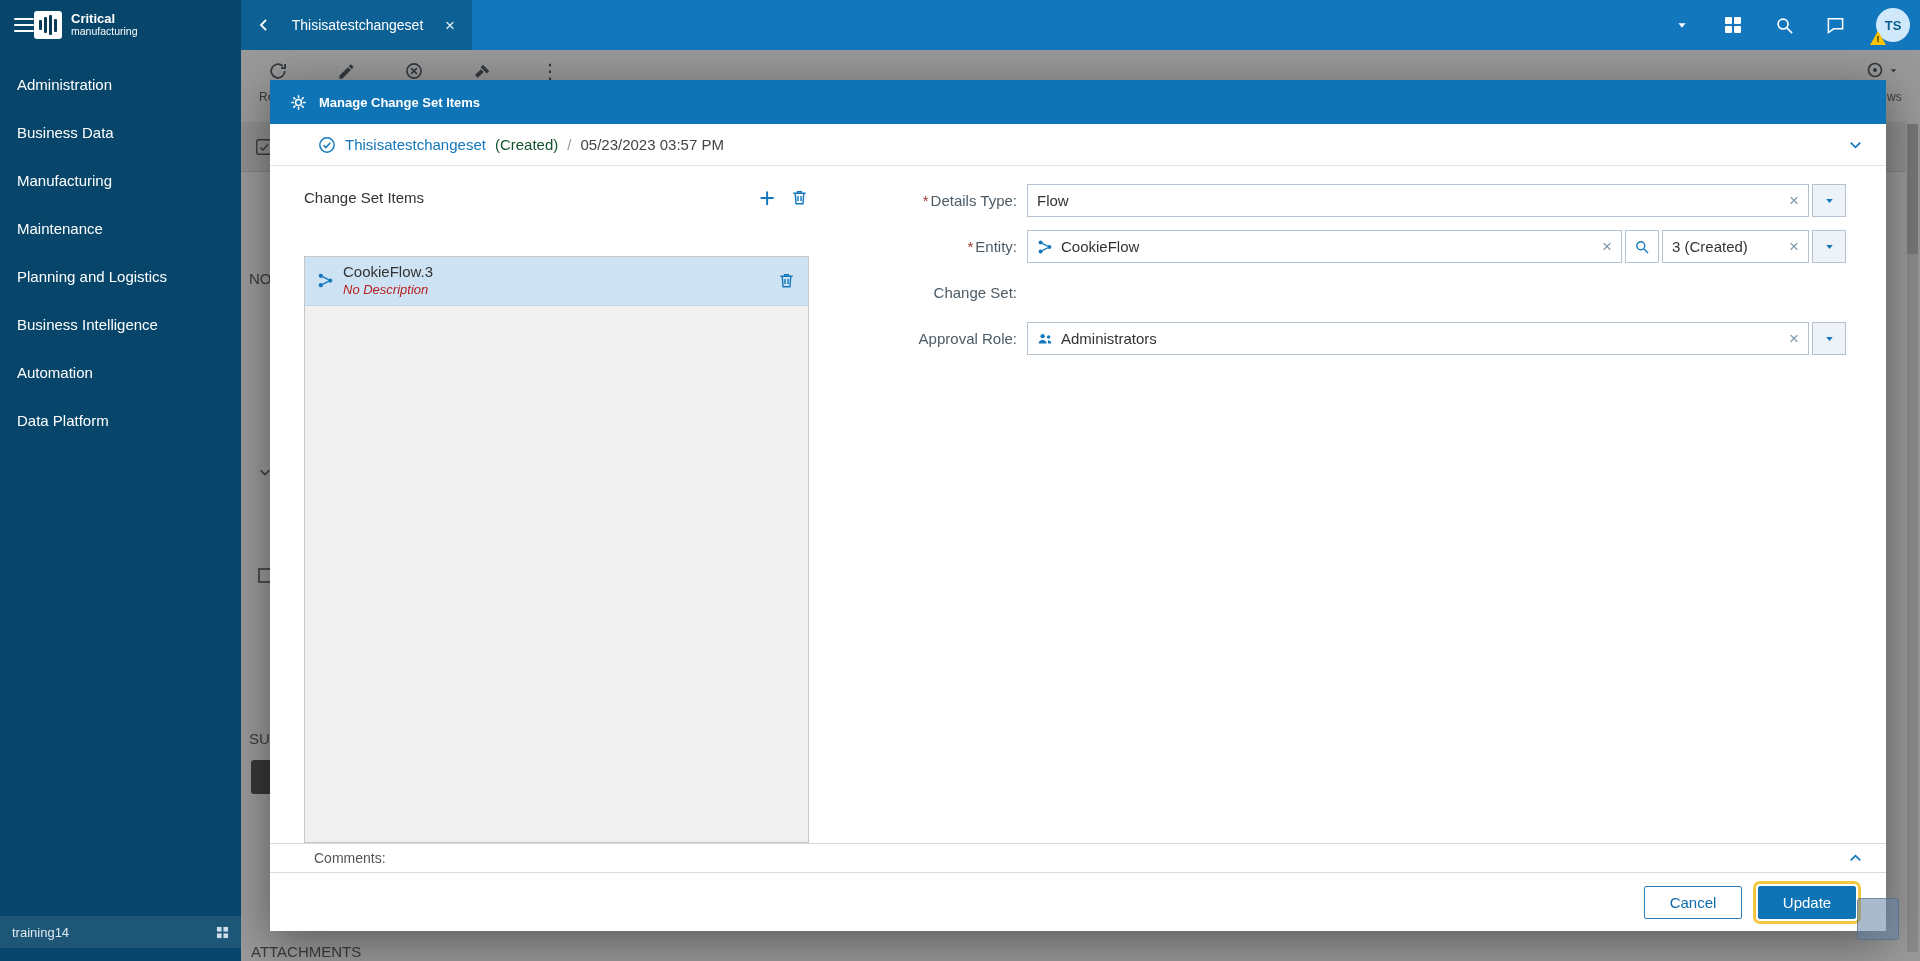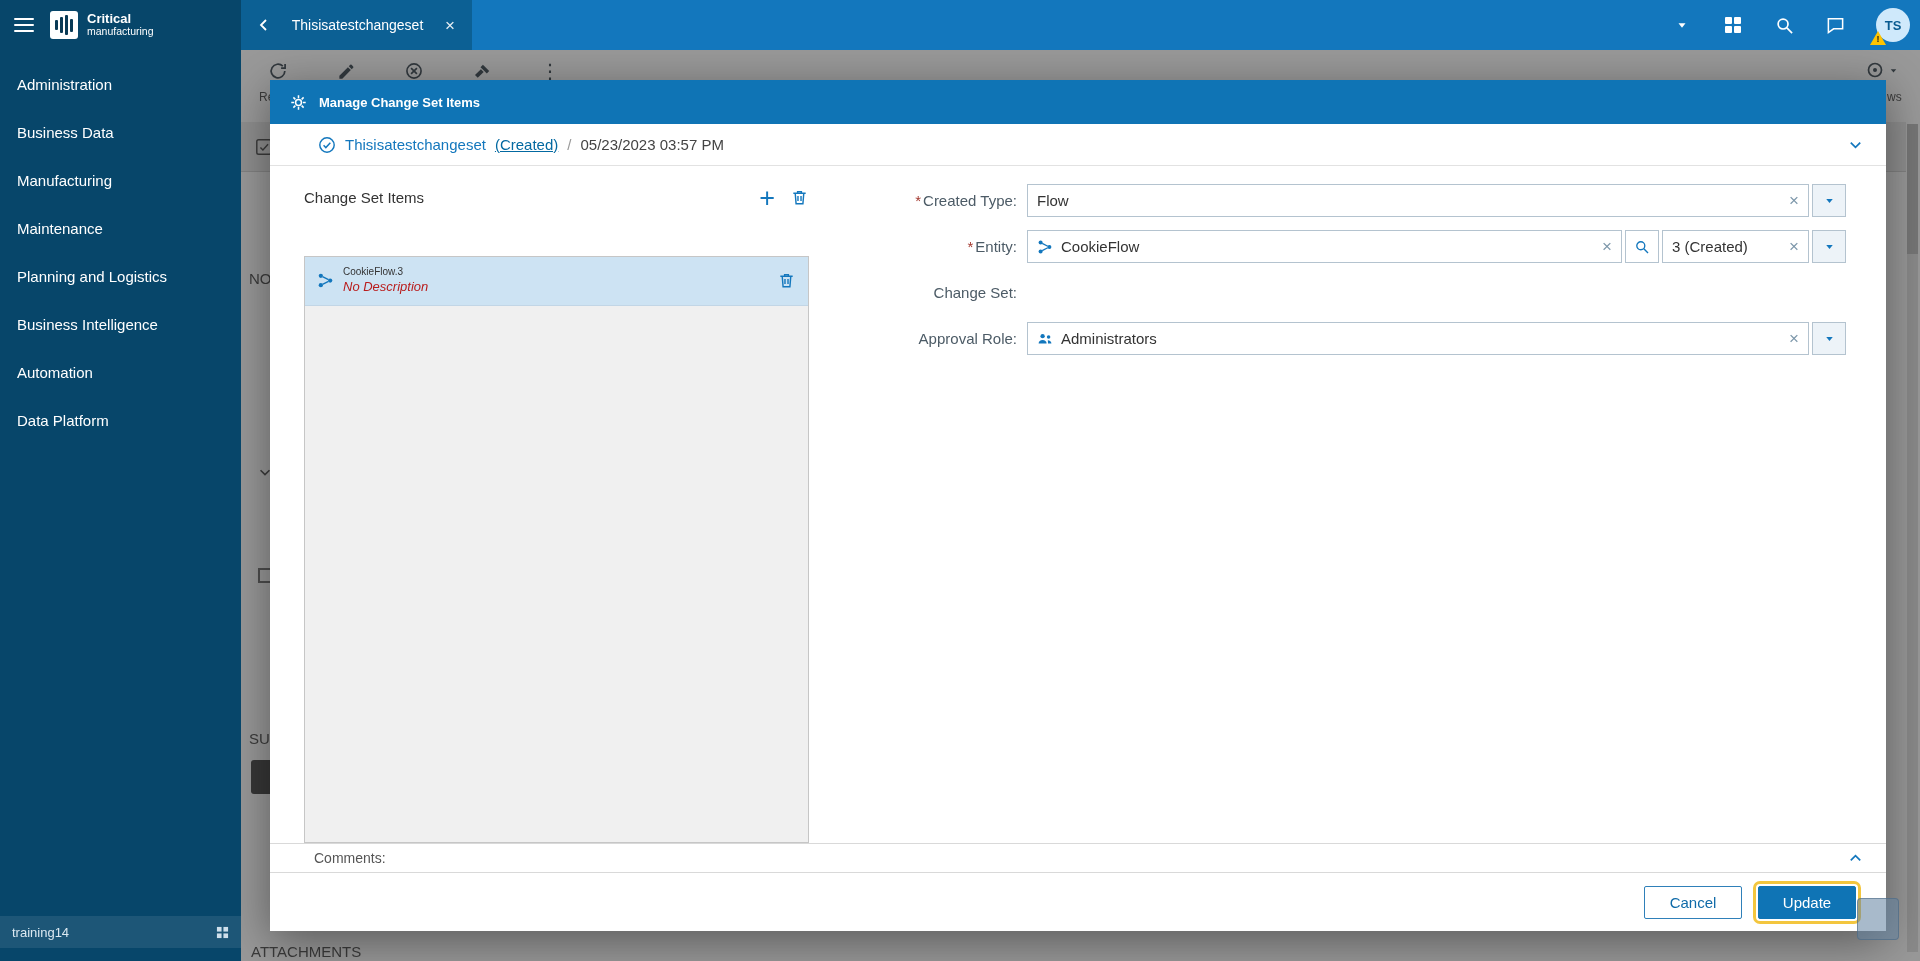--- a/index.html
+++ b/index.html
@@ -2,21 +2,21 @@
 <html><head>
 <meta charset="utf-8">
 <style>
   *{margin:0;padding:0;box-sizing:border-box;}
   html,body{width:1920px;height:961px;overflow:hidden;}
   body{font-family:"Liberation Sans","DejaVu Sans",sans-serif;font-size:15px;color:#333;background:#fff;}
   .app{display:flex;width:100%;height:100%;}
 
   
   .sidebar{width:241px;background:#07466a;color:#fff;display:flex;flex-direction:column;flex-shrink:0;z-index:6;}
-  .sidebar-top{height:50px;display:flex;align-items:center;gap:16px;padding:0 14px;flex-shrink:0;}
+  .sidebar-top{height:50px;display:flex;align-items:center;gap:0;padding:0 14px;flex-shrink:0;}
   .hamburger{width:20px;display:flex;flex-direction:column;gap:4px;cursor:pointer;}
   .hamburger i{height:2px;background:#fff;border-radius:1px;display:block;}
   .logo{display:flex;align-items:center;gap:9px;}
   .logo-mark{width:28px;height:28px;background:#fff;border-radius:3px;display:flex;align-items:center;justify-content:center;gap:2px;}
   .logo-mark i{width:3px;background:#093a56;border-radius:1px;display:block;}
   .logo-text{line-height:1.1;}
   .logo-text .l1{font-size:13px;font-weight:bold;}
   .logo-text .l2{font-size:10.5px;}
   .nav{padding-top:10px;}
   .nav-item{height:48px;display:flex;align-items:center;padding-left:17px;font-size:15px;cursor:pointer;}
@@ -49,37 +49,37 @@
   .bg-darksq{position:absolute;left:10px;top:710px;width:34px;height:34px;background:#4d4d4d;border-radius:3px;z-index:1;}
 
   
   .modal{position:absolute;left:29px;top:30px;width:1616px;height:851px;background:#fff;z-index:20;display:flex;flex-direction:column;box-shadow:0 10px 44px rgba(0,0,0,.42);}
   .modal-header{height:44px;background:#0f74b5;color:#fff;display:flex;align-items:center;gap:11px;padding:0 19px;flex-shrink:0;}
   .mh-ic{width:19px;height:19px;display:flex;}
   .modal-title{font-size:13px;font-weight:bold;}
   .modal-sub{height:42px;border-bottom:1px solid #e2e2e2;display:flex;align-items:center;gap:9px;padding:0 22px 0 48px;flex-shrink:0;font-size:15px;}
   .sub-ic{width:18px;height:18px;display:flex;}
   .modal-sub .link{color:#1377bd;cursor:pointer;}
-  .modal-sub .state{color:#0369a1;text-decoration:underline;}
+  .modal-sub .state{color:#14532d;}
   .modal-sub .sep{color:#999;}
   .modal-sub .ts{color:#444;}
   .sub-collapse{margin-left:auto;color:#1377bd;cursor:pointer;display:flex;}
 
   .modal-body{flex:1;display:flex;gap:14px;padding:18px 40px 0 34px;overflow:hidden;}
   .items-panel{width:505px;flex-shrink:0;display:flex;flex-direction:column;gap:44px;}
   .panel-header{height:28px;display:flex;align-items:center;}
   .panel-title{font-size:15px;color:#333;}
   .ph-actions{margin-left:auto;display:flex;align-items:center;gap:15px;color:#1377bd;}
   .plus-btn{font-size:27px;font-weight:300;line-height:.9;cursor:pointer;}
   .trash-btn{width:19px;height:19px;cursor:pointer;display:flex;color:#1377bd;}
   .items-list{height:593px;border:1px solid #c6c6c6;background:#f0f0f0;overflow:hidden;}
   .cs-item{height:49px;background:#cde3f3;border-bottom:1px solid #c2d6e6;display:flex;align-items:center;gap:9px;padding:0 12px;cursor:pointer;}
   .flow-ic{width:17px;height:17px;flex-shrink:0;color:#1377bd;display:flex;}
   .cs-item-txt{flex:1;display:flex;flex-direction:column;line-height:1.25;min-width:0;}
-  .cs-item-name{font-size:10px;color:#333;}
+  .cs-item-name{font-size:15px;color:#333;}
   .cs-item-desc{font-size:13px;font-style:italic;color:#b91c1c;}
 
   .details-panel{flex:1;display:flex;flex-direction:column;min-width:0;}
   .details-title{height:28px;display:flex;align-items:center;font-size:15px;}
   .field-row{display:flex;align-items:center;margin-top:0;margin-bottom:13px;min-height:33px;}
   .field-label{width:204px;flex-shrink:0;text-align:right;padding-right:10px;color:#4c5b66;font-size:15px;white-space:nowrap;}
   .req{color:#a3392f;margin-right:2px;}
   .controls{flex:1;display:flex;gap:3px;align-items:center;min-width:0;}
   .fbox{height:33px;border:1px solid #b4c3cf;background:#fff;display:flex;align-items:center;gap:8px;padding:12px 9px;}
   .fbox.grow{flex:1;min-width:0;}
@@ -324,21 +324,21 @@
                     </svg>
                 </span>
               </div>
             </div>
           </div>
 
           <div class="details-panel">
 
             <div class="field-row">
               <div class="field-label">
-                <span class="req">*</span><span>Created Type:</span>
+                <span class="req">*</span><span>Details Type:</span>
               </div>
               <div class="controls">
                 <div class="fbox grow">
                   <span class="fval">Flow</span>
                   <span class="clear-x">×</span>
                 </div>
                 <div class="addon">
                   <svg width="13" height="13" viewBox="0 0 16 16">
                       <path d="M4 6l4 5 4-5z" fill="currentColor"></path>
                     </svg>

